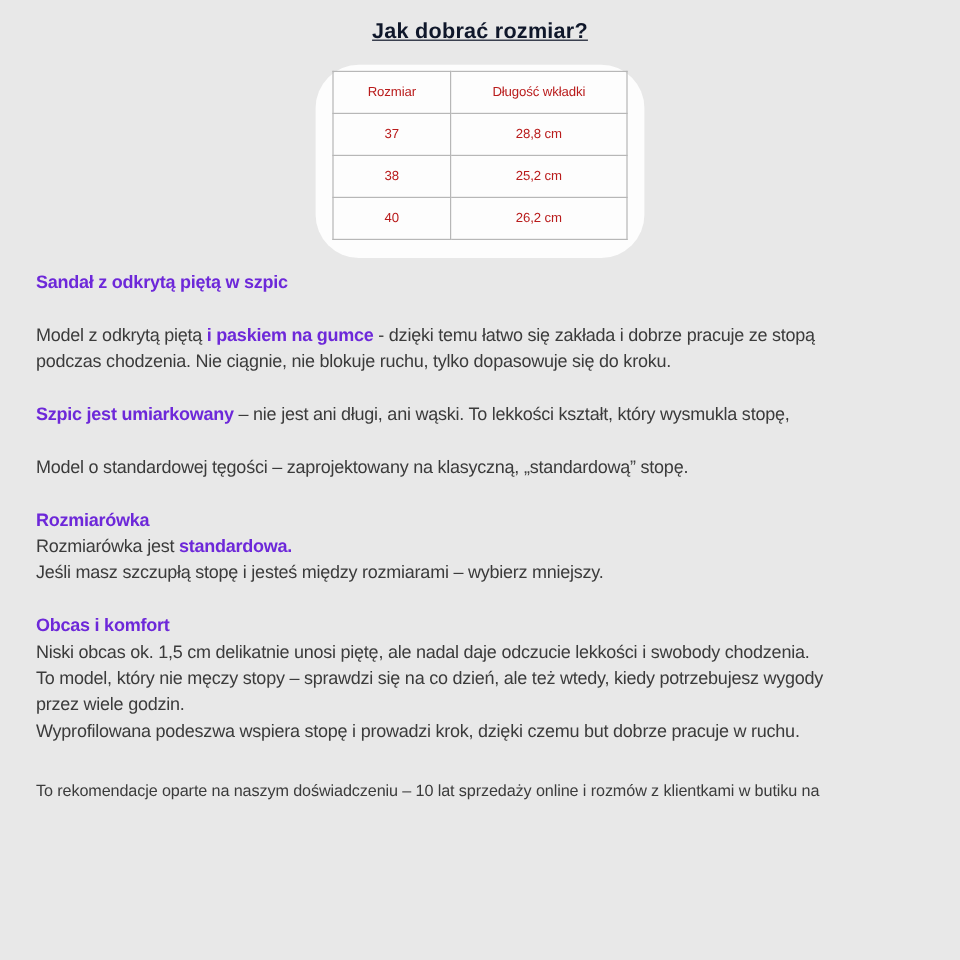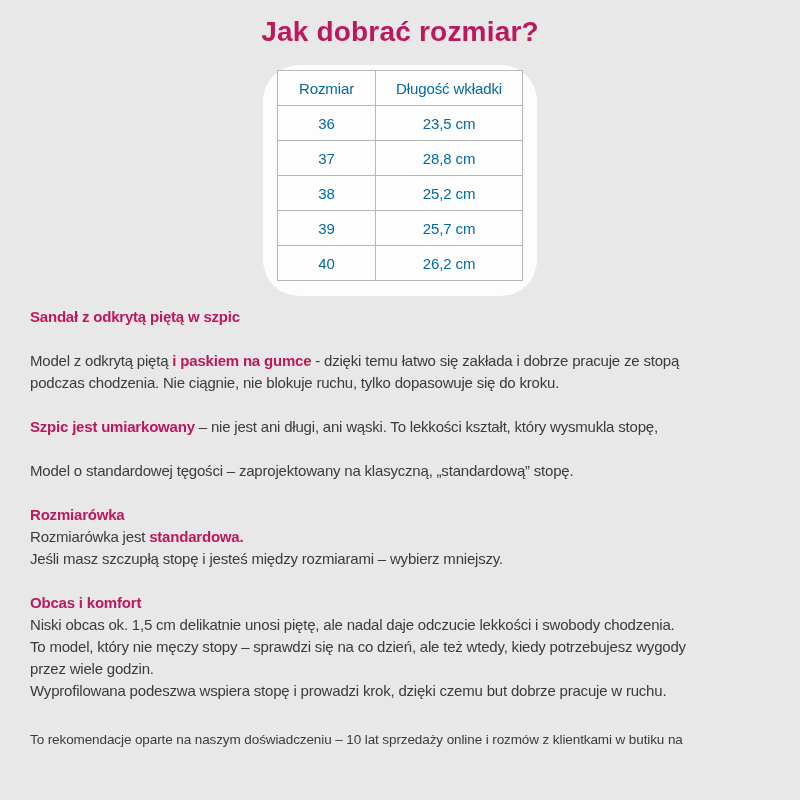--- a/index.html
+++ b/index.html
@@ -13,39 +13,40 @@
     color: #3b3b3b;
   }
   .page {
     width: 800px;
     height: 800px;
     box-sizing: border-box;
   }
   .title {
     margin: 16px auto 0;
     text-align: center;
-    font-size: 28px;
+    font-size: 18px;
     font-weight: bold;
-    color: #be185d;
+    color: #0f172a;
     letter-spacing: 0.2px;
+    text-decoration: underline;
   }
   .size-card {
     width: 274px;
     box-sizing: border-box;
     margin: 17px auto 0;
     background: #fdfdfd;
     border-radius: 36px;
     padding: 5px 14px 15px;
   }
   table.size-table {
     width: 100%;
     border-collapse: collapse;
     table-layout: fixed;
-    font-size: 15px;
-    color: #0369a1;
+    font-size: 11px;
+    color: #b91c1c;
     letter-spacing: -0.1px;
   }
   table.size-table th, table.size-table td {
     border: 1px solid #b7b7b7;
     text-align: center;
     font-weight: normal;
     padding: 0;
   }
   table.size-table th { height: 34px; }
   table.size-table td { height: 34px; }
@@ -58,21 +59,21 @@
     letter-spacing: -0.2px;
   }
   .text-blocks p {
     margin: 22px 0 0;
   }
   .text-blocks p:first-child {
     margin-top: 10px;
   }
   .b {
     font-weight: bold;
-    color: #be185d;
+    color: #6d28d9;
   }
   p.small {
     margin-top: 28px !important;
     font-size: 13.5px;
     line-height: 19px;
     letter-spacing: -0.1px;
   }
 </style>
 </head>
 <body>
@@ -88,34 +89,26 @@
           <col class="c2">
         </colgroup>
       <thead>
         <tr>
           <th>Rozmiar</th>
           <th>Długość wkładki</th>
         </tr>
       </thead>
       <tbody>
           <tr>
-            <td>36</td>
-            <td>23,5 cm</td>
-          </tr>
-          <tr>
             <td>37</td>
             <td>28,8 cm</td>
           </tr>
           <tr>
             <td>38</td>
             <td>25,2 cm</td>
-          </tr>
-          <tr>
-            <td>39</td>
-            <td>25,7 cm</td>
           </tr>
           <tr>
             <td>40</td>
             <td>26,2 cm</td>
           </tr>
         </tbody>
     </table>
   </div>
 
   <div class="text-blocks">

